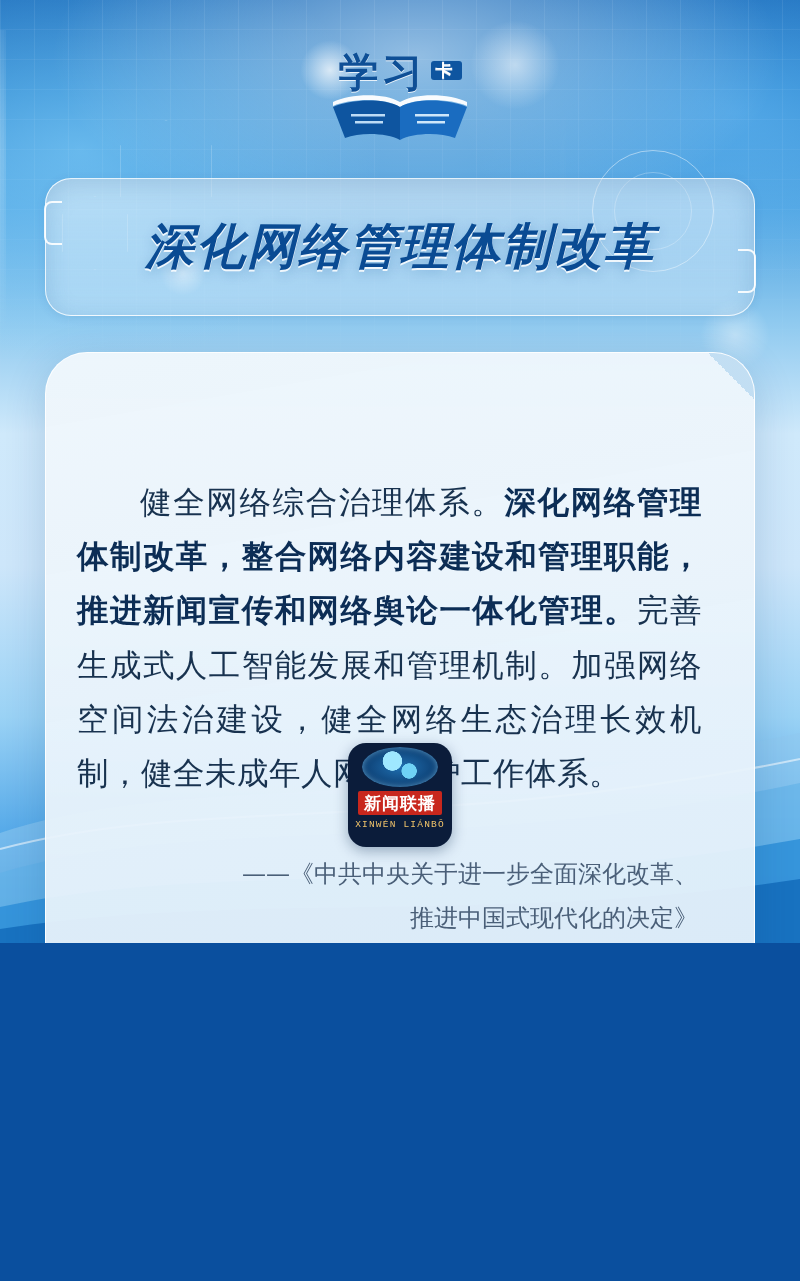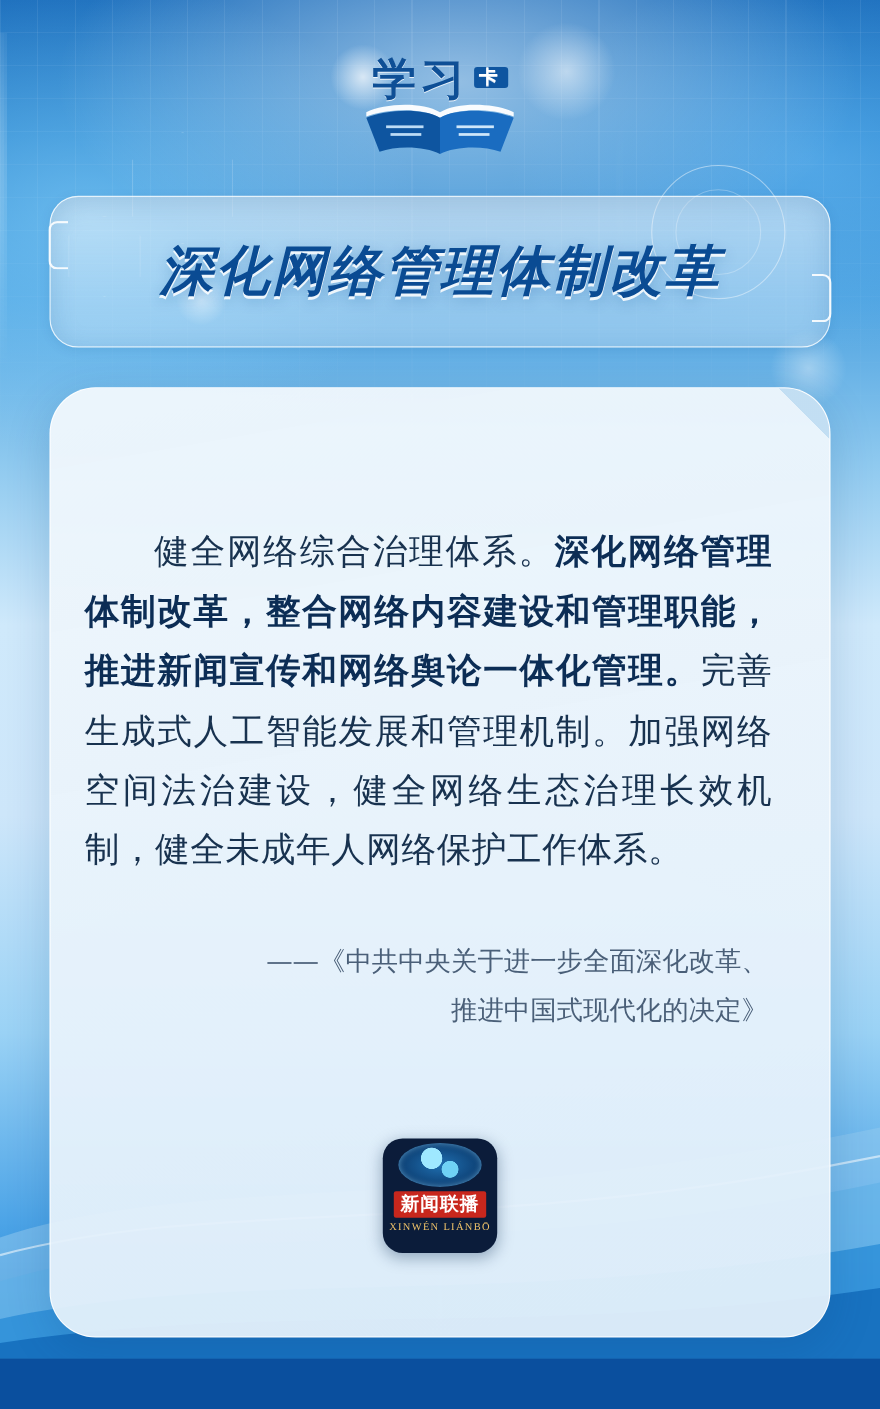--- a/index.html
+++ b/index.html
@@ -3,21 +3,21 @@
 <meta charset="utf-8">
 <style>
   html, body {
     margin: 0;
     padding: 0;
     background: #0a4f9e;
   }
   .poster {
     position: relative;
     width: 800px;
-    height: 1235px;
+    height: 943px;
     overflow: hidden;
     font-family: "Liberation Sans", "DejaVu Sans", sans-serif;
     background: linear-gradient(180deg,
         #1f7fd0 0%,
         #2f93dc 8%,
         #56b1e8 18%,
         #8ccdf2 28%,
         #bde0f8 38%,
         #d9eefc 48%,
         #cde8fb 58%,
@@ -237,21 +237,21 @@
     font-weight: bold;
     font-size: 17px;
     letter-spacing: 1px;
     padding: 2px 6px;
     border-radius: 2px;
     line-height: 1.2;
   }
   .en-badge {
     margin-top: 4px;
     color: #f0c36a;
-    font-family: Liberation Serif, serif;
+    font-family: Liberation Mono, monospace;
     font-size: 9.5px;
     letter-spacing: 1.2px;
   }
 </style>
 </head>
 <body>
 
 <div class="poster">
 
   <div class="bg-tech"></div>

